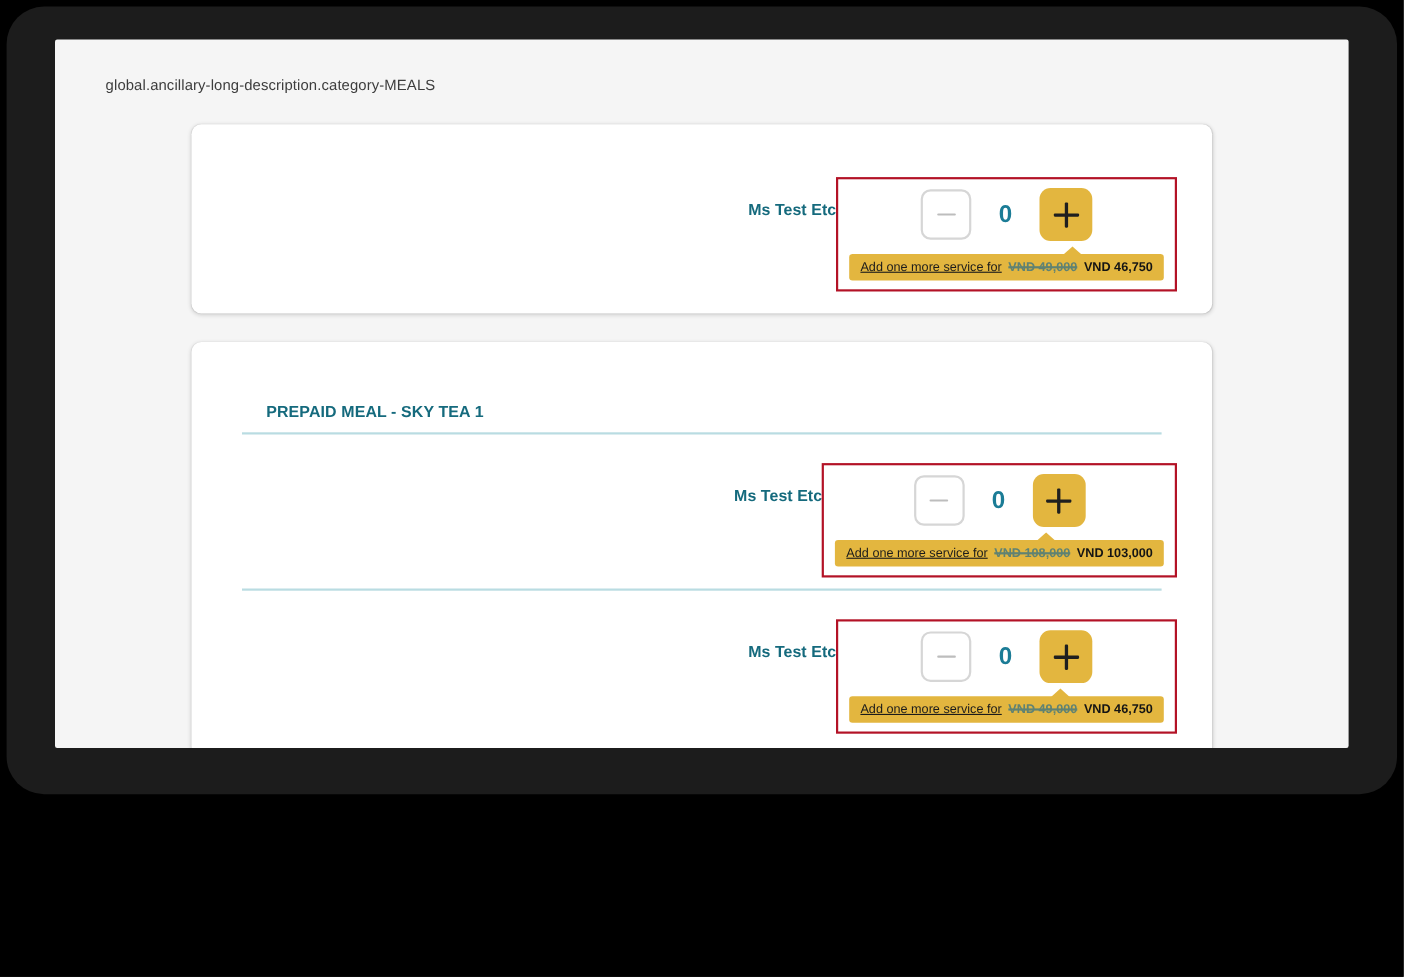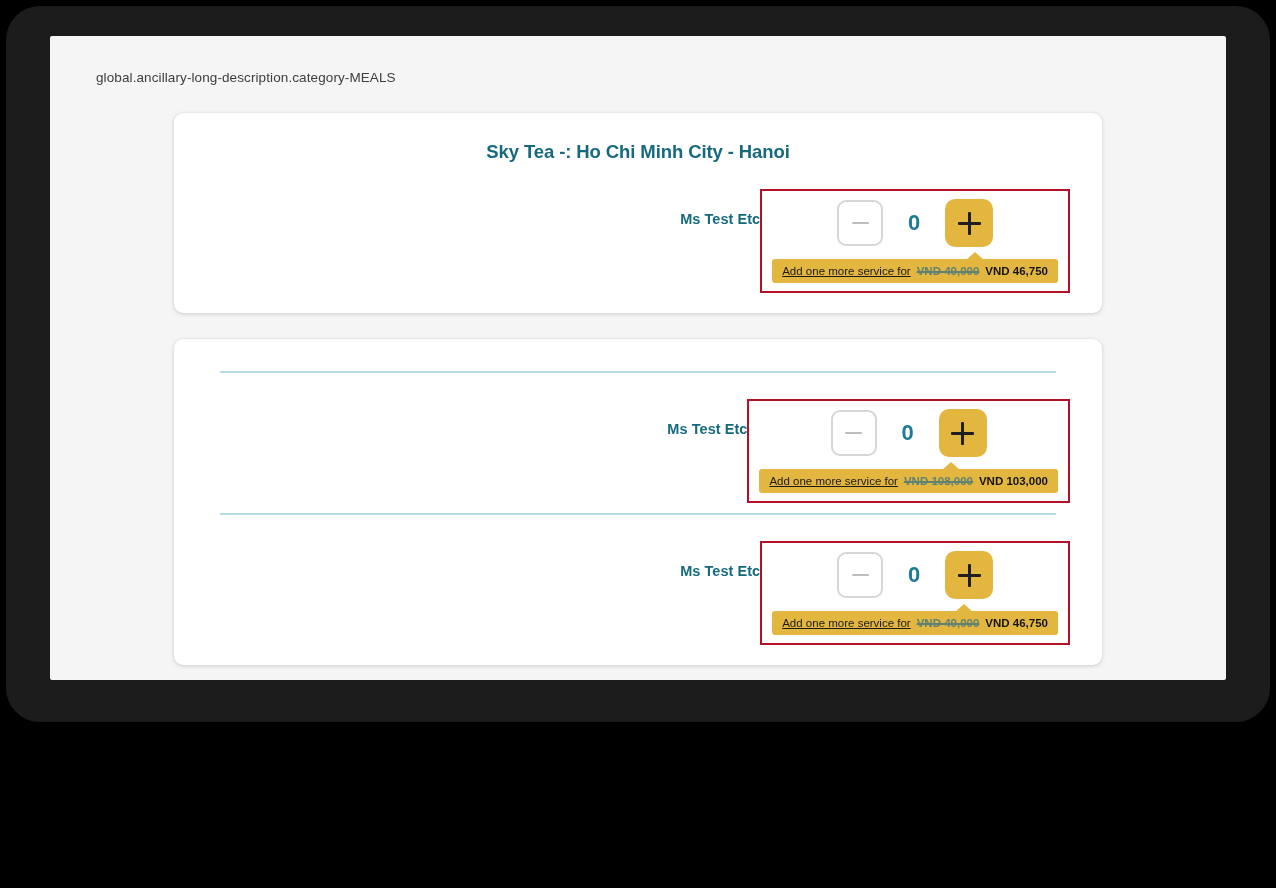--- a/index.html
+++ b/index.html
@@ -248,21 +248,20 @@
 </head>
 <body>
 
 <div class="device-frame">
   <div class="device-screen">
     <div class="page">
 
       <div class="breadcrumb-text">global.ancillary-long-description.category-MEALS</div>
 
       <div class="card">
-        <div class="card-title">Sky Tea -: Ho Chi Minh City - Hanoi</div>
 
         <div class="pax-row">
           <div class="pax-name">Ms Test Etc</div>
 
           <div class="stepper-highlight">
             <div class="stepper">
               <div class="btn-minus">
                 <div class="bar"></div>
               </div>
               <div class="qty">0</div>
@@ -277,20 +276,21 @@
               <span class="ttext">Add one more service for</span>
               <span class="old-price">VND 49,000</span>
               <span class="new-price">VND 46,750</span>
             </div>
           </div>
         </div>
       </div>
 
       <div class="card">
 
+        <div class="section-header">PREPAID MEAL - SKY TEA 1</div>
         <div class="section-divider"></div>
 
         <div class="pax-row">
           <div class="pax-name">Ms Test Etc</div>
 
           <div class="stepper-highlight">
             <div class="stepper">
               <div class="btn-minus">
                 <div class="bar"></div>
               </div>

